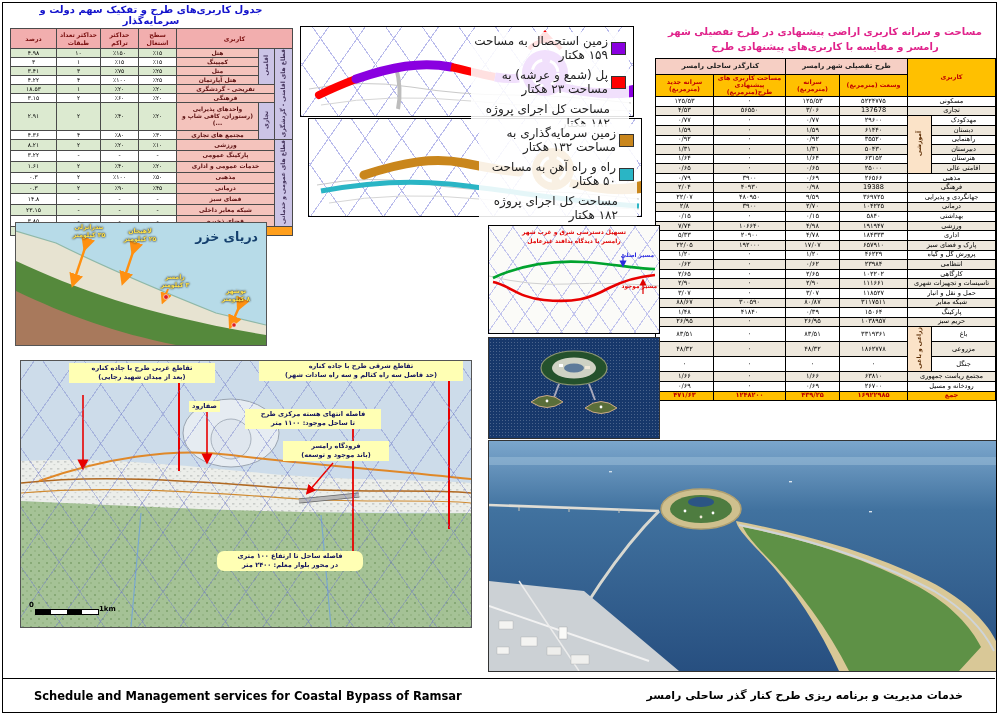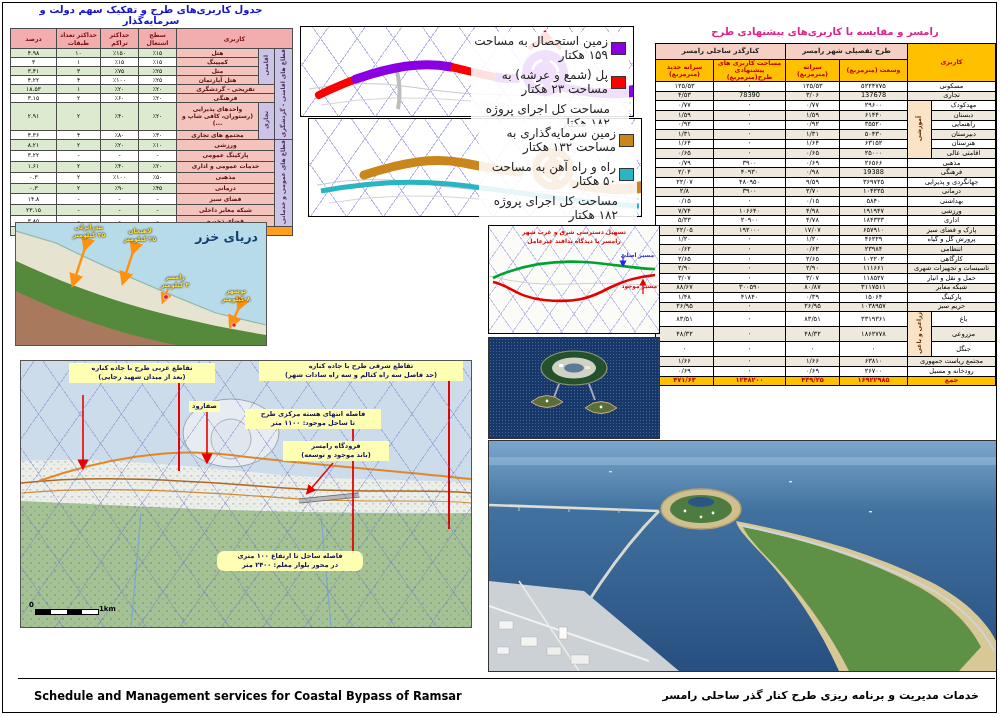--- a/index.html
+++ b/index.html
@@ -91,22 +91,22 @@
   #ann-d500{left:82px;top:218px;width:140px;}
   .scalebar{position:absolute;left:14px;top:248px;width:62px;height:4px;z-index:6;border:1px solid #000;
      background:linear-gradient(90deg,#000 0 25%,#fff 25% 50%,#000 50% 75%,#fff 75%);}
   .scale-0{position:absolute;left:8px;top:240px;font-size:7px;font-weight:bold;color:#000;z-index:6;}
   .scale-1km{position:absolute;left:78px;top:244px;font-size:7px;font-weight:bold;color:#000;z-index:6;}
 
   
   .render{position:absolute;left:488px;top:440px;width:507px;height:230px;border:1px solid #333;overflow:hidden;}
 
   
-  .footer{position:absolute;left:18px;right:5px;bottom:5px;height:33px;border-top:1.5px solid #000;background:#fff;
-          display:flex;align-items:center;justify-content:space-between;padding:0 16px;z-index:40;}
+  .footer{position:absolute;left:2px;right:5px;bottom:5px;height:33px;border-top:1.5px solid #000;background:#fff;
+          display:flex;align-items:center;justify-content:space-between;padding:0 32px;z-index:40;}
   .f-en{font-weight:bold;font-size:11.5px;color:#000;}
   .f-fa{font-weight:bold;font-size:11px;color:#000;direction:rtl;}
 </style>
 </head>
 <body>
 
 <div class="page">
   <div class="frame"></div>
 
   <section class="left-wrap">
@@ -308,20 +308,21 @@
         <span>راه و راه آهن به مساحت ۵۰ هکتار</span>
       </div>
       <div class="lg-row">
         <span>مساحت کل اجرای پروژه ۱۸۲ هکتار</span>
       </div>
     </div>
   </section>
 
   <section class="right-wrap">
     <div class="rt-title">
+      <div>مساحت و سرانه کاربری اراضی پیشنهادی در طرح تفصیلی شهر</div>
       <div>رامسر و مقایسه با کاربری‌های پیشنهادی طرح</div>
     </div>
     <table id="right-table">
       <colgroup>
         <col style="width:64px">
           <col style="width:24px">
           <col style="width:68px">
         <col style="width:54px">
           <col style="width:72px">
           <col style="width:58px">
@@ -344,21 +345,21 @@
             <td class="name" colspan="2">مسکونی</td>
             <td class="val">۵۲۲۴۷۷۵</td>
             <td class="val">۱۲۵/۵۳</td>
             <td class="val">·</td>
             <td class="val">۱۲۵/۵۳</td>
           </tr>
           <tr class="alt">
             <td class="name" colspan="2">تجاری</td>
             <td class="val">137678</td>
             <td class="val">۳/۰۶</td>
-            <td class="val">78390</td>
+            <td class="val">۵۶۵۵۰</td>
             <td class="val">۴/۵۳</td>
           </tr>
           <tr>
             <td class="name">مهدکودک</td>
             <td class="vert sub2" rowspan="6"><span class="vtxt">آموزشی</span></td>
             <td class="val">۲۹۶۰۰</td>
             <td class="val">۰/۷۷</td>
             <td class="val">·</td>
             <td class="val">۰/۷۷</td>
           </tr>

